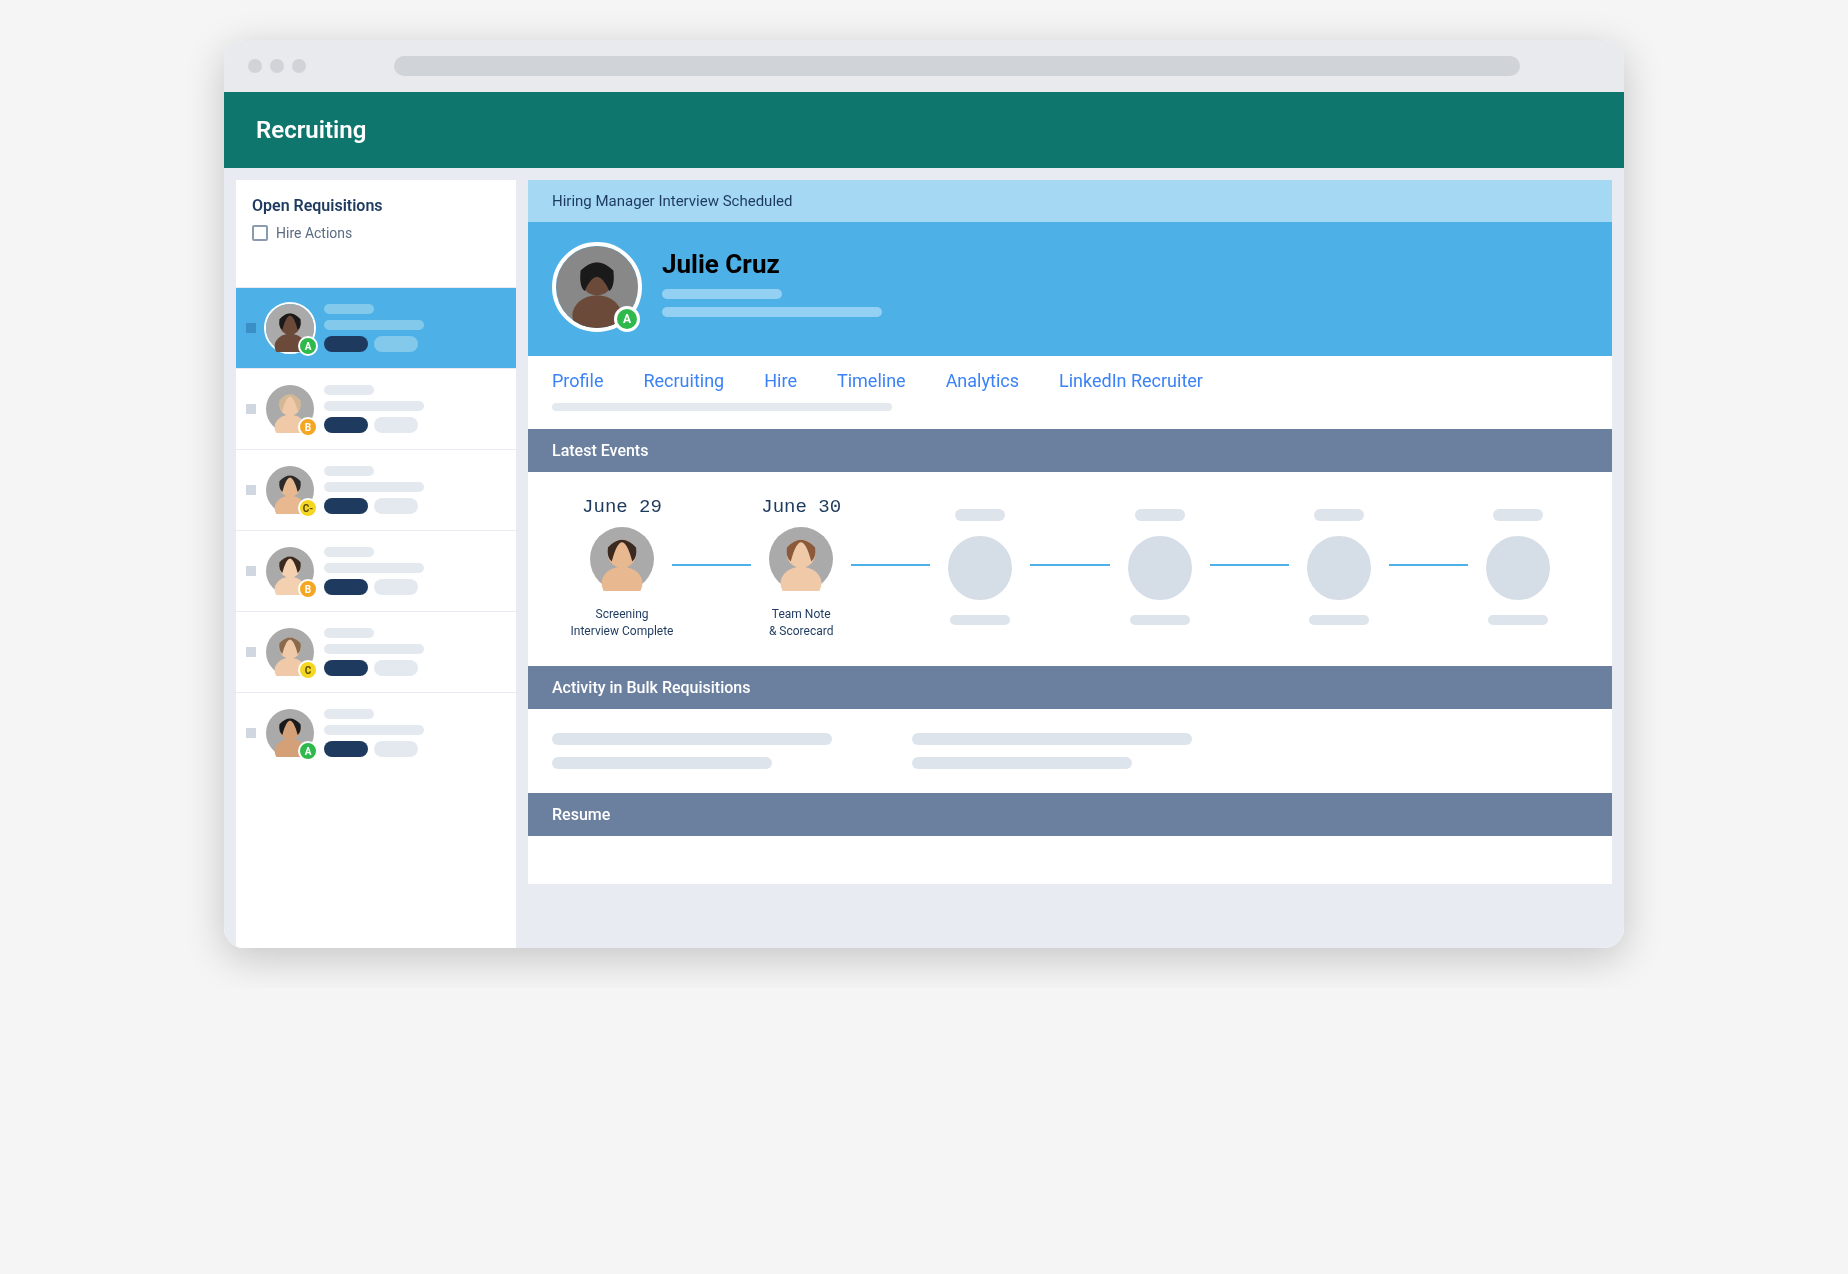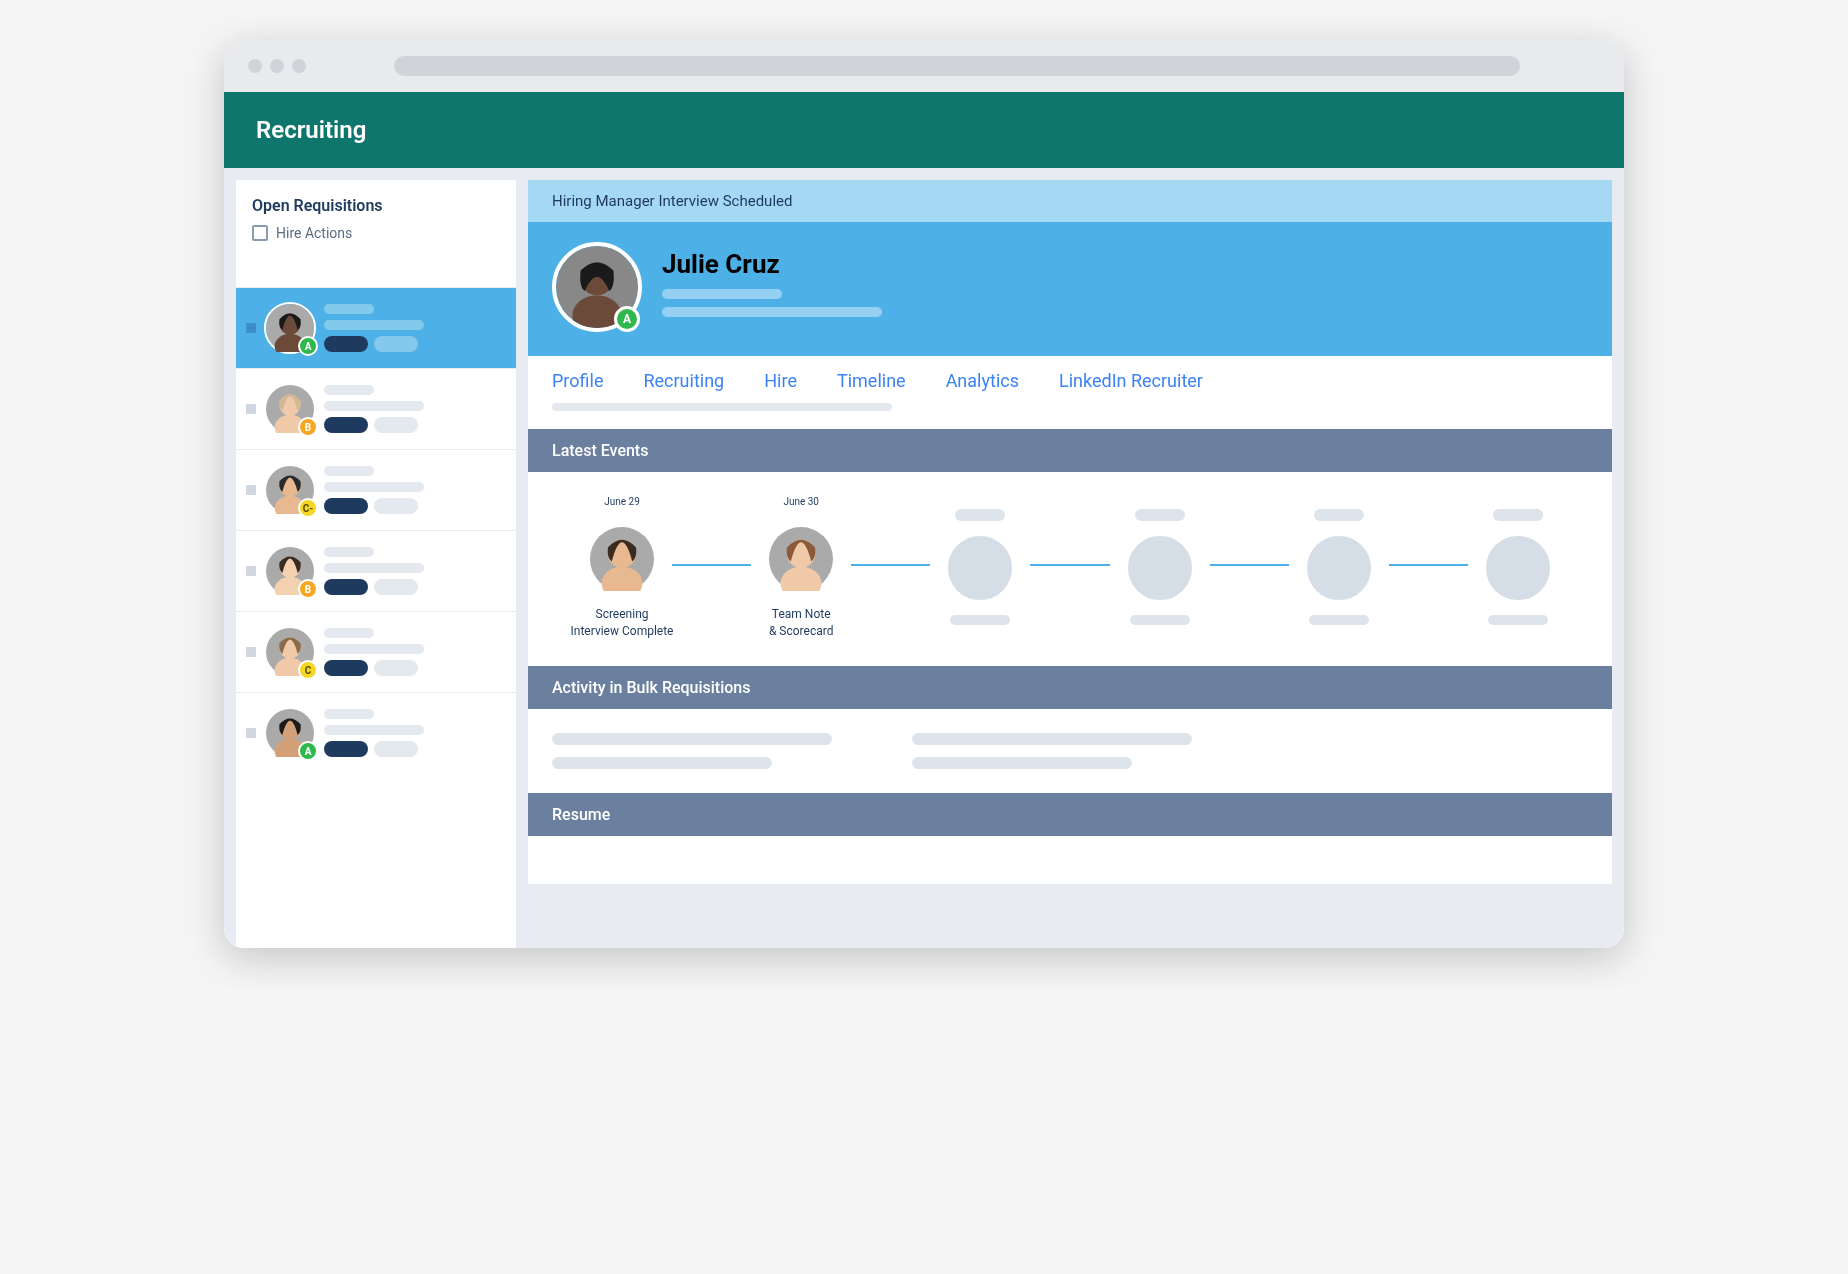--- a/index.html
+++ b/index.html
@@ -44,21 +44,21 @@
 .profile-name { color: #000000; font-size: 26px; font-weight: 700; margin-bottom: 10px; }
 .prof-skel { background: rgba(255,255,255,0.4); border-radius: 6px; height: 10px; margin-bottom: 8px; }
 .tabs-bar { background: #fff; padding: 14px 24px 18px; display: flex; flex-direction: column; gap: 12px; }
 .tabs { display: flex; gap: 40px; }
 .tab { color: #3b82f6; font-size: 18px; cursor: pointer; }
 .tab-skel { width: 340px; height: 8px; background: #e4e9f0; border-radius: 4px; }
 .section-header { background: #6b7f9e; color: #fff; padding: 12px 24px; font-size: 16px; font-weight: 500; }
 .timeline-panel { background: #fff; padding: 24px 24px 28px; }
 .timeline { display: flex; align-items: center; position: relative; }
 .timeline-node { display: flex; flex-direction: column; align-items: center; gap: 12px; width: 140px; position: relative; z-index: 2; }
-.tl-date { color: #1e3a5f; font-size: 10px; height: 16px; }
+.tl-date { color: #1e3a5f; font-size: 19px; height: 16px; font-family: Liberation Mono, monospace; }
 .tl-date-skel { width: 50px; height: 12px; background: #dde4ec; border-radius: 6px; }
 .tl-circle { width: 70px; height: 70px; border-radius: 50%; background: #d5dde6; border: 3px solid #fff; }
 .tl-avatar { width: 70px; height: 70px; border-radius: 50%; border: 3px solid #fff; }
 .tl-label { color: #1e3a5f; font-size: 12px; text-align: center; line-height: 1.4; height: 32px; }
 .tl-label-skel { width: 60px; height: 10px; background: #dde4ec; border-radius: 5px; }
 .tl-connector { flex: 1; height: 2px; background: #4db1e8; margin: 0 -20px; position: relative; top: -2px; z-index: 1; }
 .other-panel { background: #fff; padding: 24px; display: flex; gap: 80px; }
 .other-col { display: flex; flex-direction: column; gap: 12px; }
 .other-skel1 { width: 280px; height: 12px; background: #dde4ec; border-radius: 6px; }
 .other-skel2 { width: 220px; height: 12px; background: #dde4ec; border-radius: 6px; }

